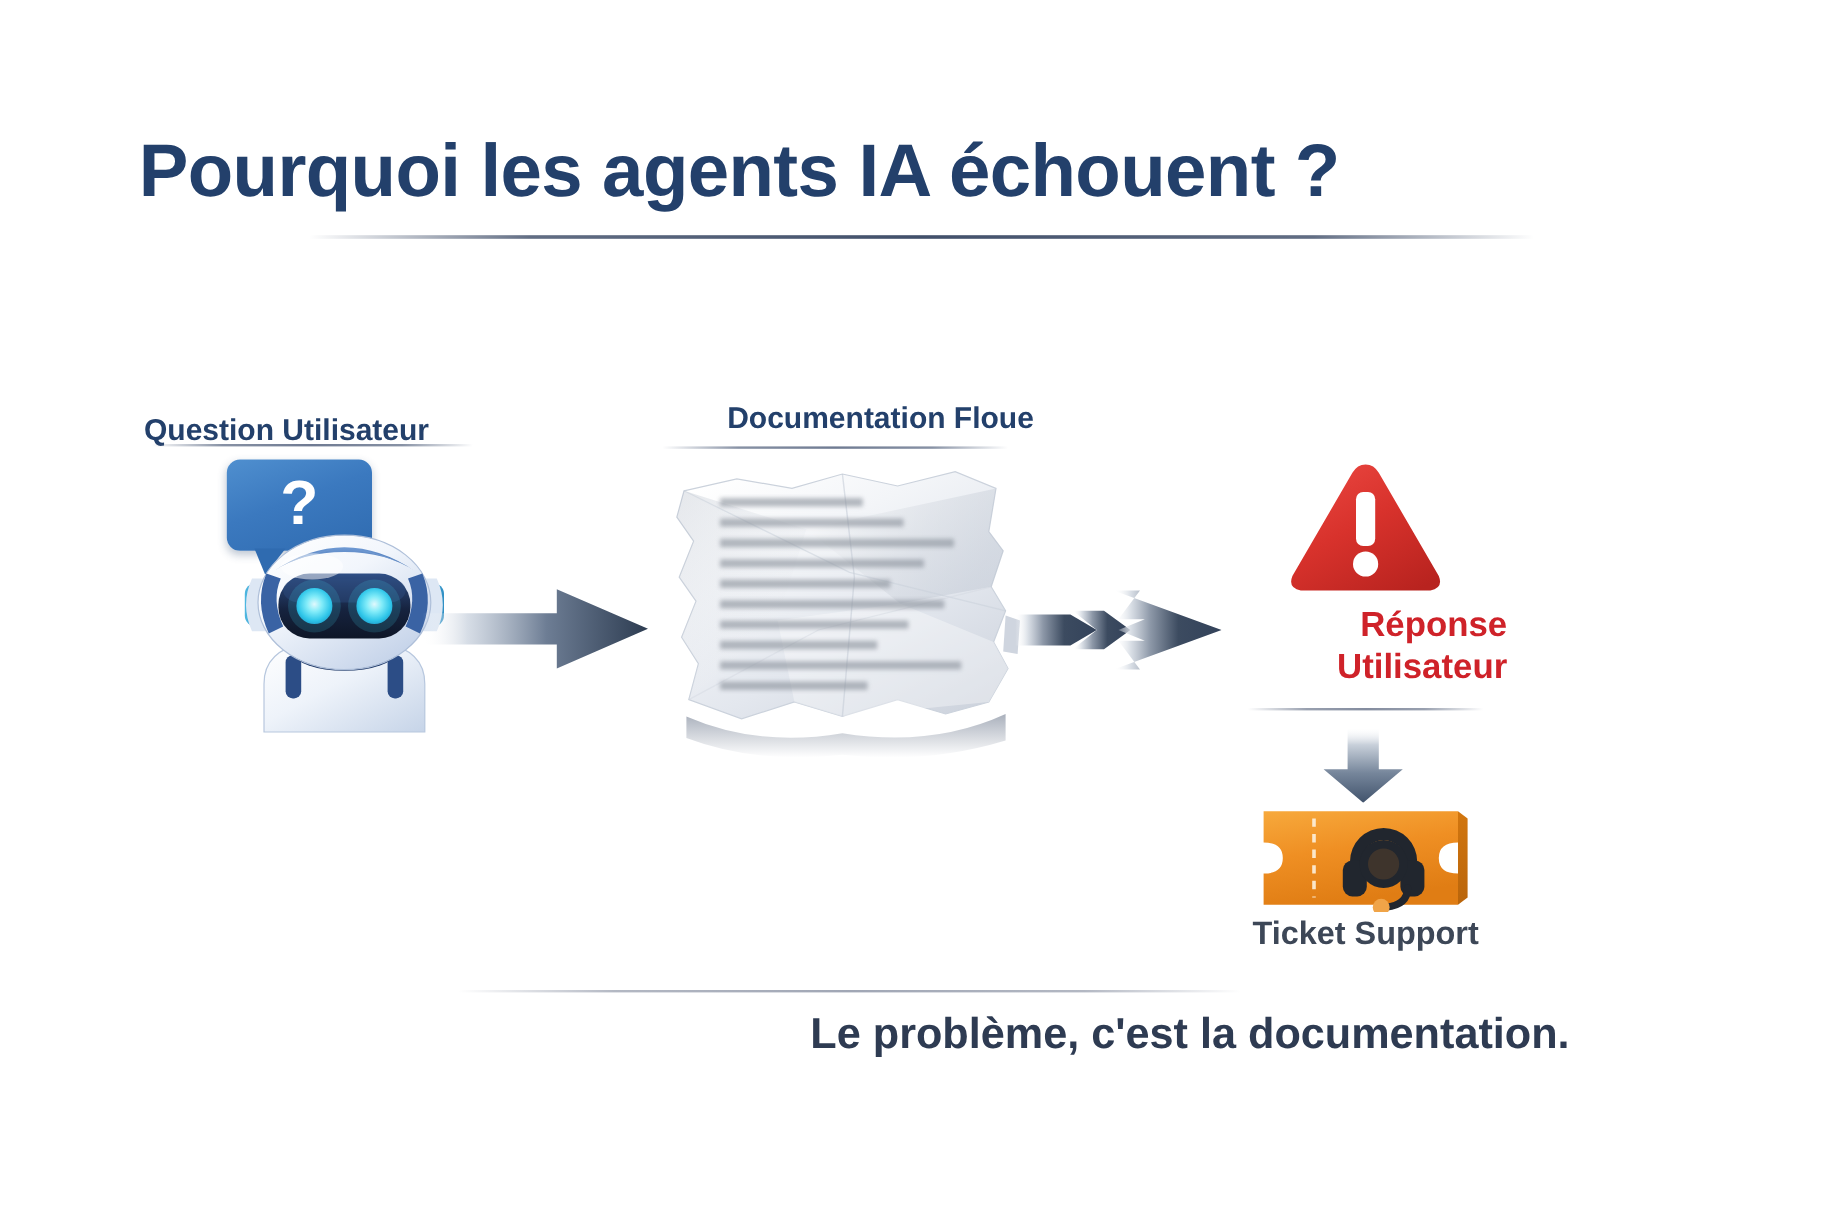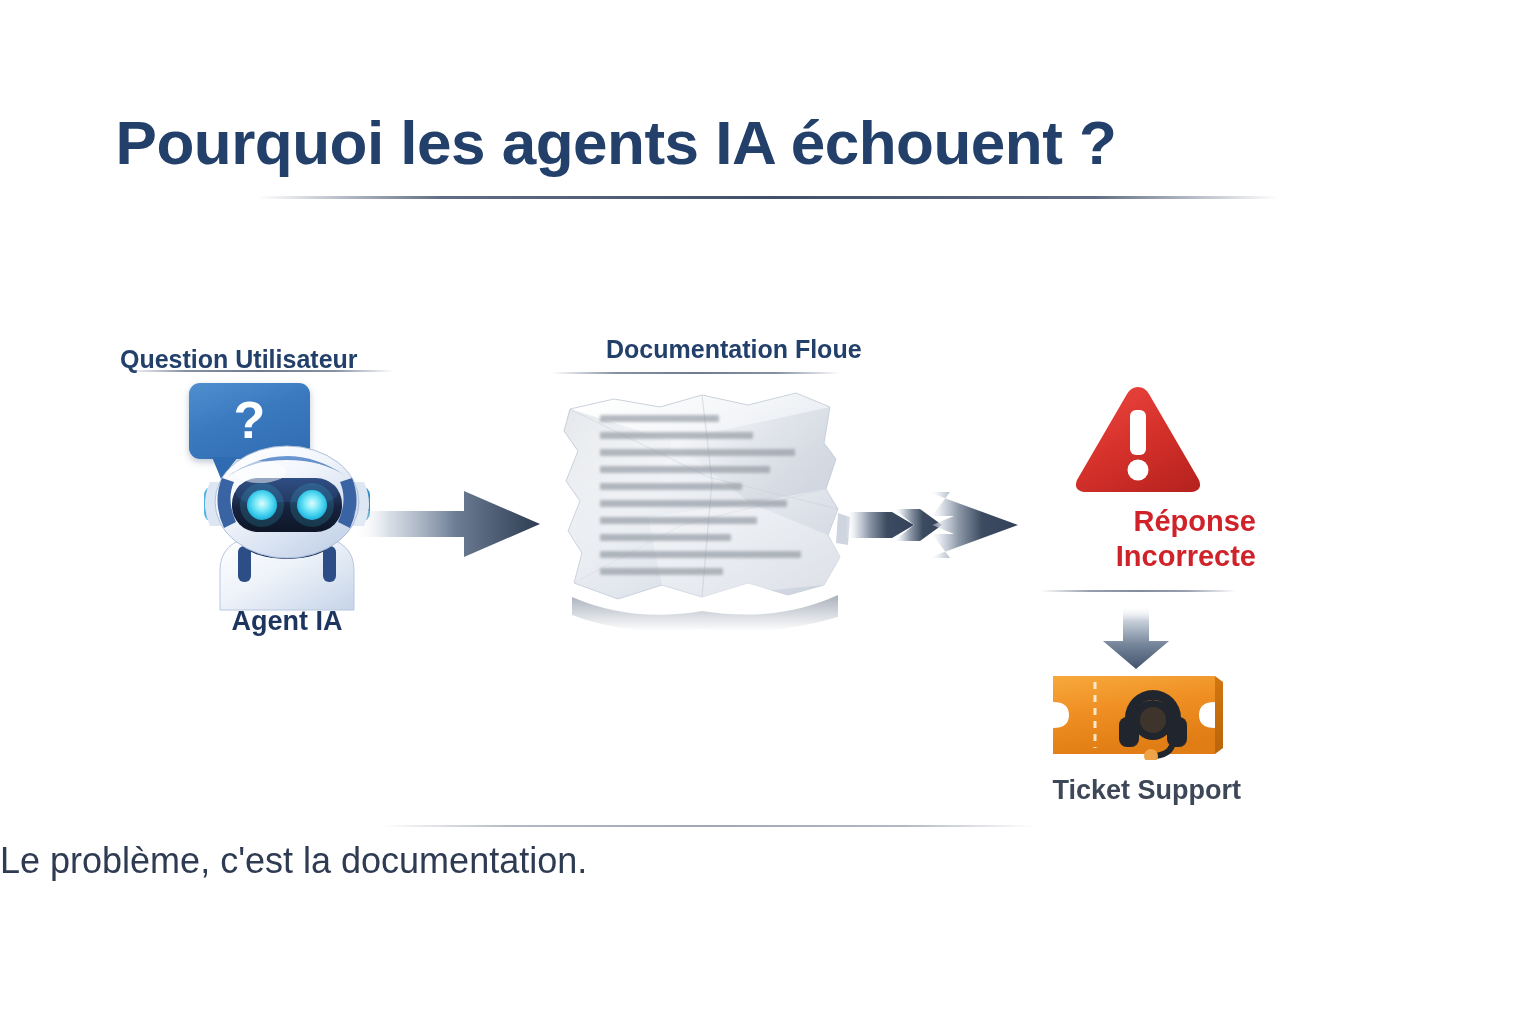--- a/index.html
+++ b/index.html
@@ -218,25 +218,24 @@
     top: 668px;
     width: 206px;
     height: 130px;
   }
   .ticket-svg { position: absolute; left: 12px; top: 0; }
   #label-ticket {
     position: absolute;
     left: 0;
     top: 95px;
     width: 206px;
-    text-align: right;
+    text-align: center;
     font-weight: bold;
     font-size: 27px;
     color: #3d4757;
-    margin-top: 12px;
   }
 
   
   #rule-bottom {
     position: absolute;
     left: 382px;
     top: 825px;
     width: 652px;
     height: 2px;
     background: linear-gradient(to right,
@@ -244,22 +243,22 @@
         rgba(160,166,180,0.8) 20%,
         rgba(150,157,173,0.9) 50%,
         rgba(160,166,180,0.8) 80%,
         rgba(175,180,192,0) 100%);
   }
   #caption {
     position: absolute;
     left: 0;
     top: 840px;
     width: 1308px;
-    text-align: left;
-    font-weight: normal;
+    text-align: right;
+    font-weight: bold;
     font-size: 36px;
     color: #2e3b52;
   }
 </style>
 </head>
 <body>
 
 <div class="title">Pourquoi les agents IA échouent ?</div>
 <div class="title-rule"></div>
 
@@ -331,21 +330,20 @@
     <rect x="54" y="40" width="102" height="20" rx="14" fill="#2e4d80" opacity="0.45"></rect>
 
     <circle cx="80" cy="63" r="15" fill="url(#reye)"></circle>
     <circle cx="130" cy="63" r="15" fill="url(#reye)"></circle>
     <circle cx="80" cy="63" r="22" fill="#45d7f5" opacity="0.16"></circle>
     <circle cx="130" cy="63" r="22" fill="#45d7f5" opacity="0.16"></circle>
 
     <ellipse cx="78" cy="30" rx="26" ry="11" fill="#ffffff" opacity="0.5"></ellipse>
   </svg>
 
-  <div id="label-agent">Agent IA</div>
 </div>
 
 <svg id="arrow-one" viewBox="0 0 188 74">
   <defs>
     <linearGradient id="ag1" x1="0" y1="0" x2="1" y2="0">
       <stop offset="0%" stop-color="#ffffff" stop-opacity="0"></stop>
       <stop offset="20%" stop-color="#c9d2de" stop-opacity="0.75"></stop>
       <stop offset="55%" stop-color="#6d7d94"></stop>
       <stop offset="100%" stop-color="#2d3c51"></stop>
     </linearGradient>
@@ -435,21 +433,21 @@
         <stop offset="100%" stop-color="#b8231f"></stop>
       </linearGradient>
     </defs>
     <path d="M66 5 Q73 5 77 12 L127 98 Q131 108 120 110 L12 110 Q1 108 5 98 L55 12 Q59 5 66 5 Z" fill="url(#wtri)"></path>
     <rect x="58" y="28" width="16" height="45" rx="6" fill="#ffffff"></rect>
     <circle cx="66" cy="88" r="10.5" fill="#ffffff"></circle>
   </svg>
 
   <div id="label-reponse">
     <span>Réponse</span><br>
-    <span>Incorrecte</span>
+    <span>Utilisateur</span>
   </div>
 </div>
 <div id="rule-reponse"></div>
 
 <svg id="arrow-down" viewBox="0 0 72 62">
   <defs>
     <linearGradient id="agd" x1="0" y1="0" x2="0" y2="1">
       <stop offset="0%" stop-color="#ffffff" stop-opacity="0.2"></stop>
       <stop offset="22%" stop-color="#c8d0da"></stop>
       <stop offset="60%" stop-color="#76869b"></stop>

